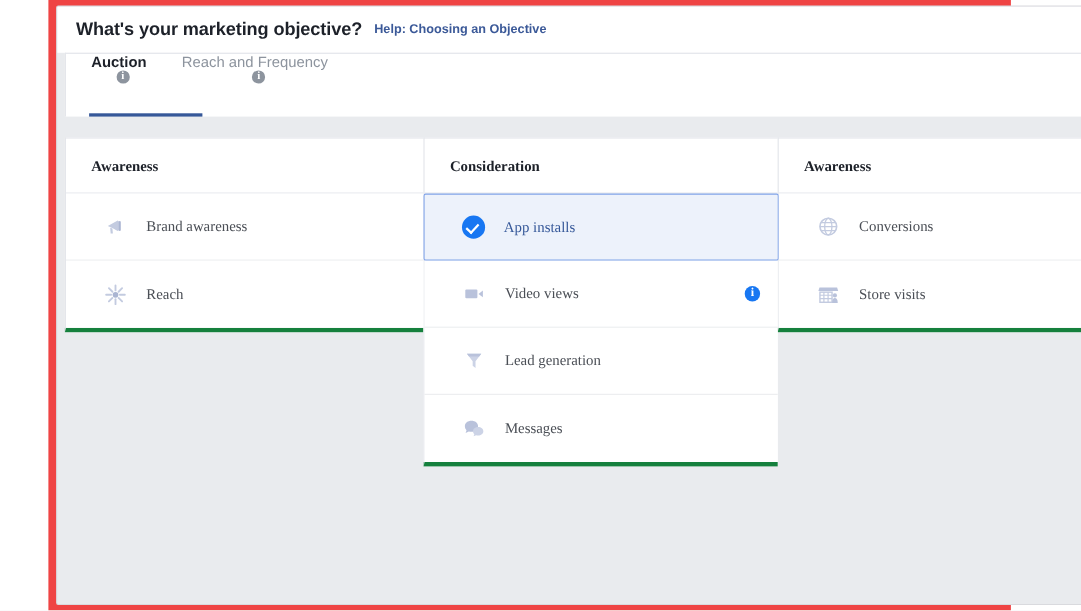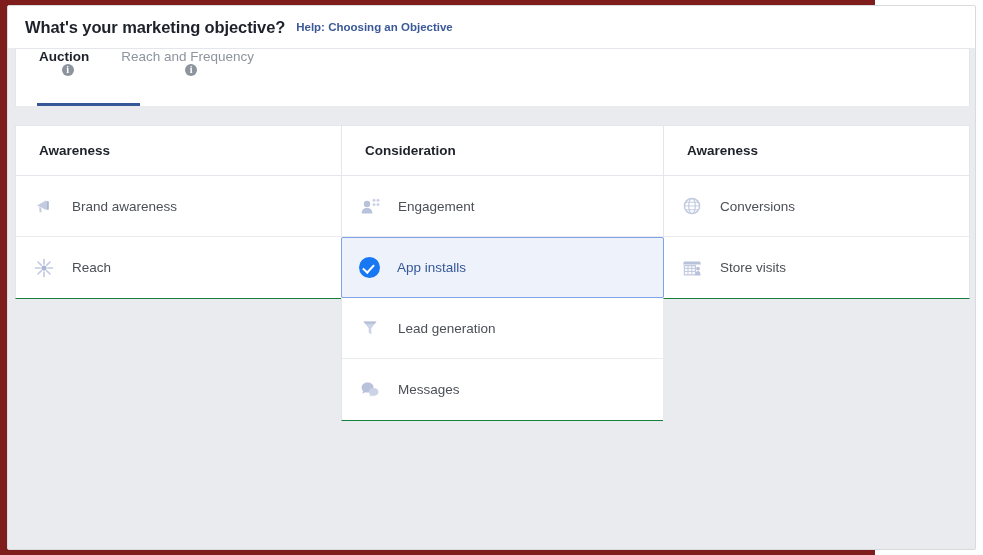--- a/index.html
+++ b/index.html
@@ -11,21 +11,22 @@
     width: 983px;
     height: 555px;
     font-family: "Liberation Sans", sans-serif;
     overflow: hidden;
   }
 
   #root {
     position: relative;
     width: 875px;
     height: 555px;
-    background: #7f1d1d;
+    background: #ef4444;
+    margin-left: 44px;
   }
 
   
   .outer-card {
     position: absolute;
     left: 7px;
     top: 5px;
     width: 969px;
     height: 545px;
     box-sizing: border-box;
@@ -168,22 +169,23 @@
     background: transparent;
   }
   .grid {
     display: flex;
     align-items: flex-start;
   }
   .col {
     background: #ffffff;
     border-left: 1px solid #e4e6eb;
     border-top: 1px solid #e4e6eb;
-    border-bottom: 1px solid #15803d;
-    box-sizing: border-box;
+    border-bottom: 4px solid #15803d;
+    box-sizing: border-box;
+    font-family: Liberation Serif, serif;
   }
   .col:last-child {
     border-right: 1px solid #e4e6eb;
   }
   .col-awareness { width: 326px; }
   .col-consideration { width: 322px; }
   .col-conversion { width: 307px; }
 
   .col-header {
     height: 50px;
@@ -194,21 +196,21 @@
     border-bottom: 1px solid #e4e6eb;
     font-size: 13.5px;
     font-weight: bold;
     color: #1d2129;
   }
 
   .obj-row {
     height: 61px;
     display: flex;
     align-items: center;
-    padding-left: 17px;
+    padding-left: 34px;
     padding-right: 16px;
     box-sizing: border-box;
     border-bottom: 1px solid #e9ebee;
     cursor: pointer;
     position: relative;
     background: #ffffff;
   }
   .obj-row:last-child { border-bottom: none; }
 
   .obj-row.selected {
@@ -321,39 +323,37 @@
               </svg>
             </span>
             <span class="obj-label">Reach</span>
           </div>
         </div>
 
         <div class="col col-consideration">
           <div class="col-header">Consideration</div>
 
 
-          <div class="obj-row">
-            <span class="obj-icon">
-              <svg width="22" height="22" viewBox="0 0 22 22">
-                <circle cx="8" cy="9" r="3.2" fill="#b9c2db"></circle>
-                <path d="M2.6 18.5 C2.6 14.8 5 13 8 13 C11 13 13.4 14.8 13.4 18.5 Z" fill="#b9c2db"></path>
-                <circle cx="15" cy="5.2" r="1.5" fill="#ccd3e6"></circle>
-                <circle cx="15" cy="9.6" r="1.5" fill="#ccd3e6"></circle>
-                <circle cx="19" cy="5.2" r="1.5" fill="#ccd3e6"></circle>
-                <circle cx="19" cy="9.6" r="1.5" fill="#ccd3e6"></circle>
-              </svg>
-            </span>
-            <span class="obj-label">Engagement</span>
-          </div>
 
           <div class="obj-row selected">
             <span class="check-circle"></span>
             <span class="obj-label">App installs</span>
           </div>
 
+          <div class="obj-row">
+            <span class="obj-icon">
+              <svg width="22" height="22" viewBox="0 0 22 22">
+                <rect x="3" y="7.2" width="11" height="8" rx="1" fill="#b9c2db"></rect>
+                <path d="M15 11.2 L19 8.2 L19 14.2 Z" fill="#b9c2db"></path>
+              </svg>
+            </span>
+            <span class="obj-label">Video views</span>
+            <span class="row-spacer"></span>
+            <span class="info-blue"></span>
+          </div>
 
           <div class="obj-row">
             <span class="obj-icon">
               <svg width="22" height="22" viewBox="0 0 22 22">
                 <path d="M4.5 4.5 L17.5 4.5 L12.3 11.3 L12.3 17.5 L9.7 15.6 L9.7 11.3 Z" fill="#ccd3e6"></path>
                 <path d="M4.5 4.5 L17.5 4.5 L15.6 7 L6.4 7 Z" fill="#b9c2db"></path>
               </svg>
             </span>
             <span class="obj-label">Lead generation</span>
           </div>

